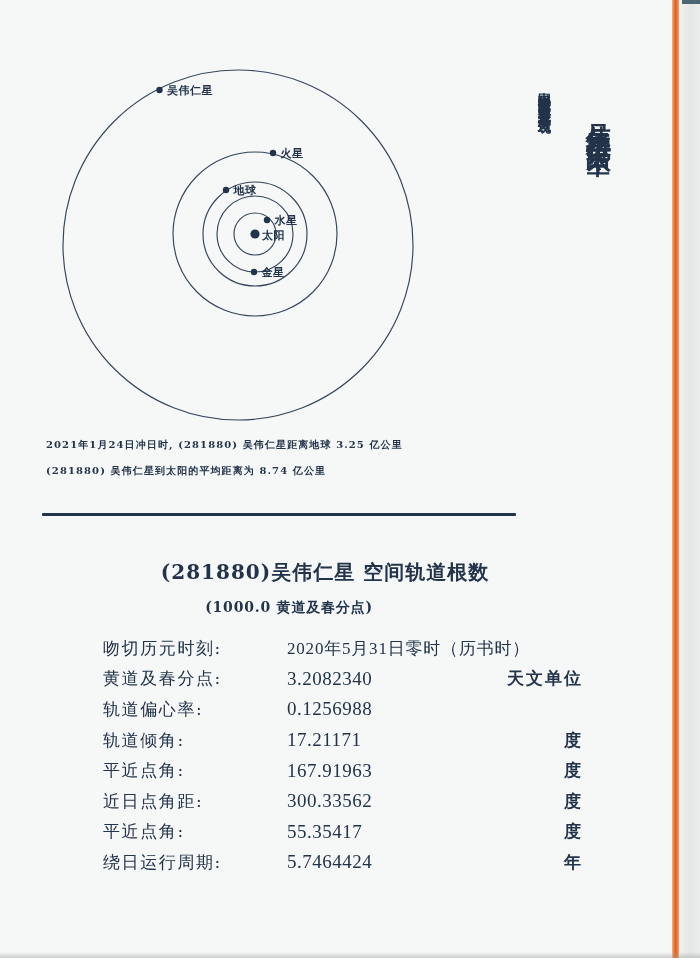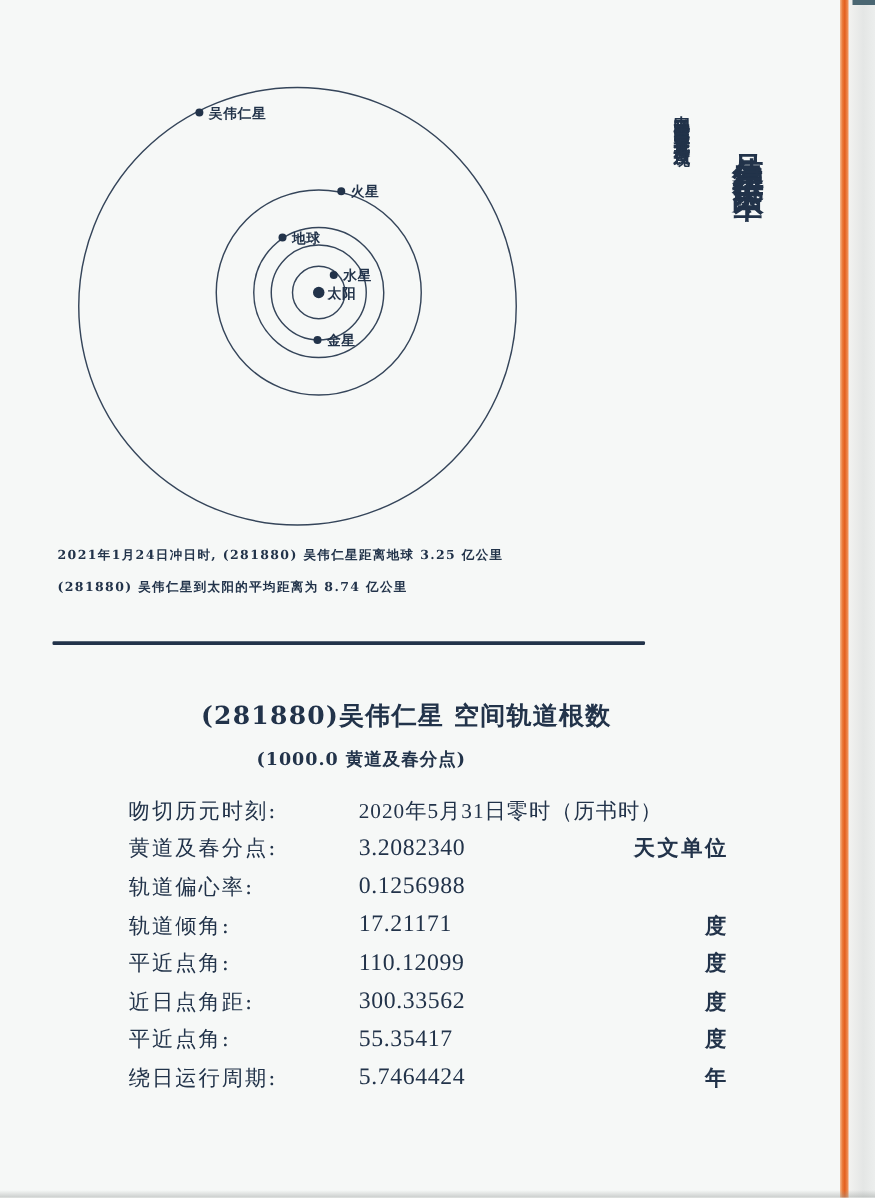--- a/index.html
+++ b/index.html
@@ -101,21 +101,21 @@
         <span class="val">0.1256988</span>
         <span class="unit"></span>
       </div>
       <div class="row">
         <span class="lbl">轨道倾角:</span>
         <span class="val">17.21171</span>
         <span class="unit">度</span>
       </div>
       <div class="row">
         <span class="lbl">平近点角:</span>
-        <span class="val">110.12099</span>
+        <span class="val">167.91963</span>
         <span class="unit">度</span>
       </div>
       <div class="row">
         <span class="lbl">近日点角距:</span>
         <span class="val">300.33562</span>
         <span class="unit">度</span>
       </div>
       <div class="row">
         <span class="lbl">平近点角:</span>
         <span class="val">55.35417</span>

